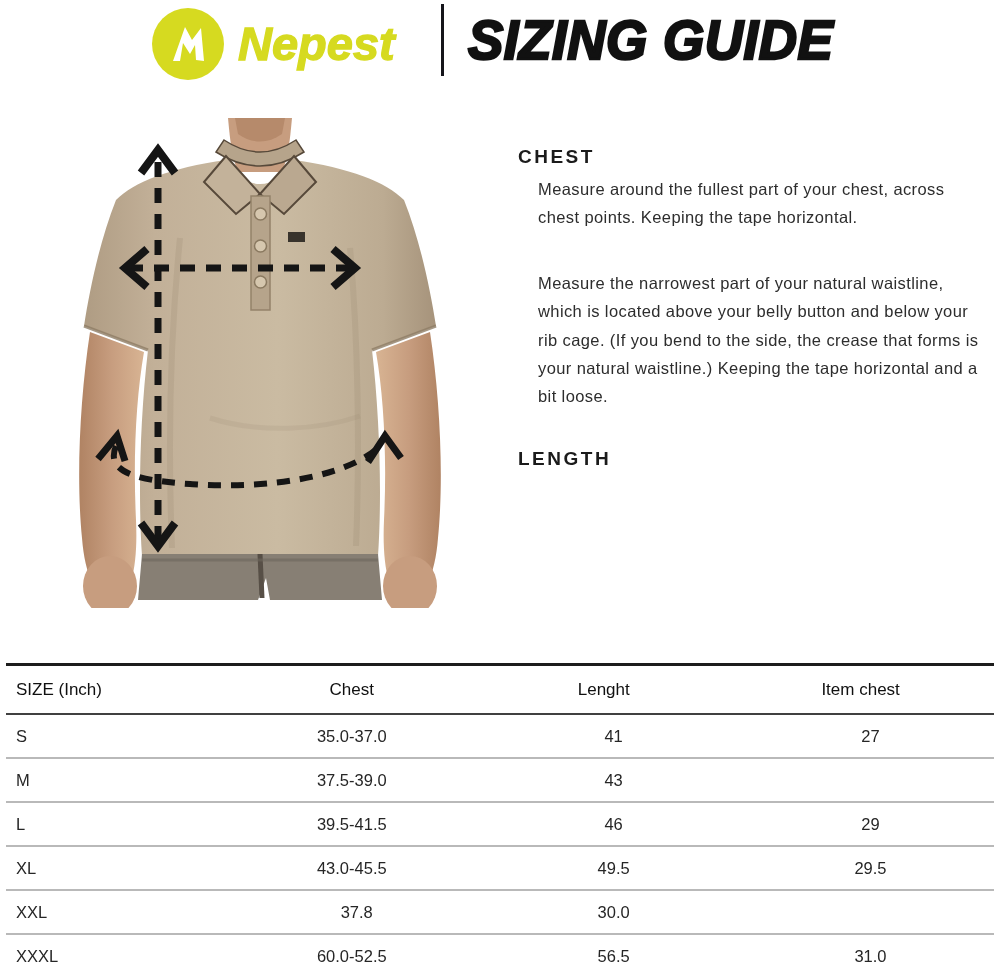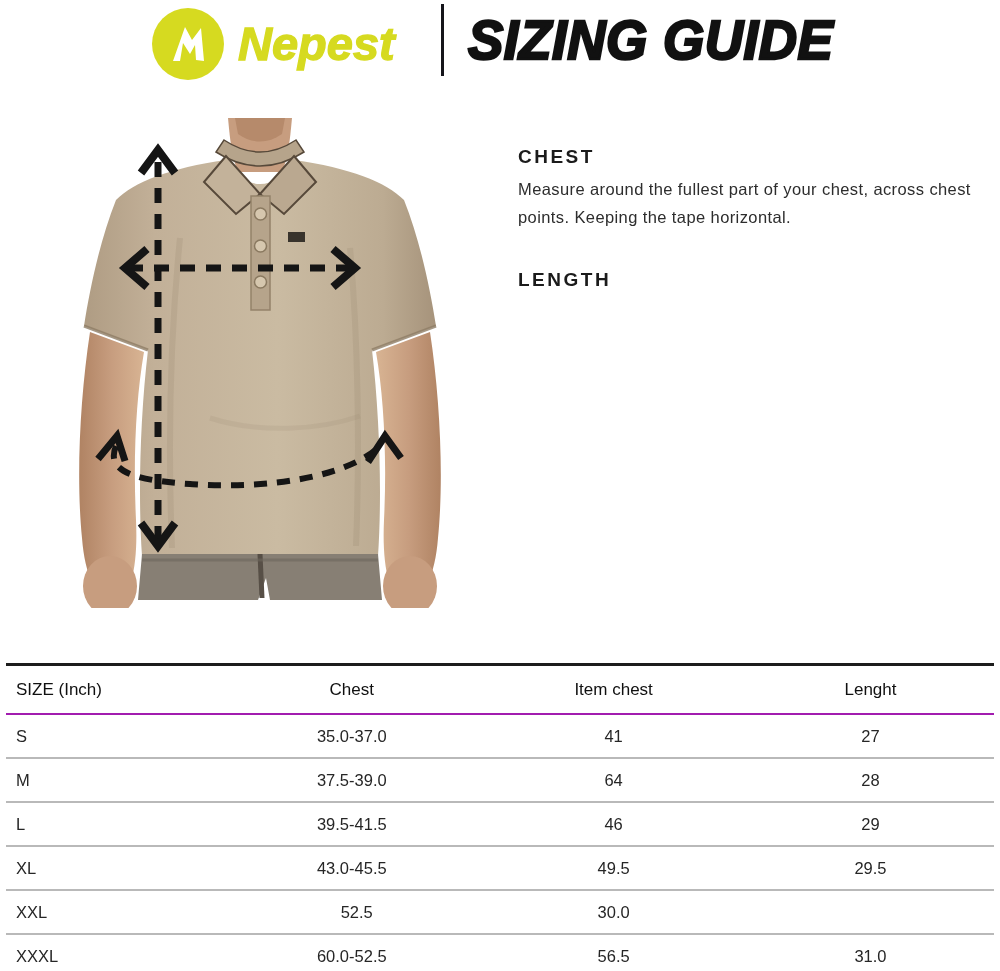--- a/index.html
+++ b/index.html
@@ -17,26 +17,26 @@
     font-style: italic; color: #111; letter-spacing: 0.5px; -webkit-text-stroke: 2.4px #111;
     transform: scaleY(1.04); transform-origin: top left; }
 
   
   .figure-wrap { position: absolute; left: 30px; top: 118px; width: 460px; height: 490px; }
 
   
   .copy { position: absolute; left: 518px; top: 146px; width: 472px; }
   .copy section { margin-bottom: 37px; }
   .copy h3 { font-size: 19px; font-weight: bold; letter-spacing: 2.5px; color: #1b1b1b; margin-bottom: 7px; }
-  .copy p { font-size: 16.5px; line-height: 1.72; letter-spacing: 0.4px; color: #2d2d2d; }
+  .copy p { font-size: 16.5px; line-height: 1.72; letter-spacing: 0.4px; color: #2d2d2d; margin-left: 20px; }
 
   
   .size-table { position: absolute; left: 6px; right: 6px; top: 663px; }
   .trow { display: flex; align-items: center; height: 44px; border-bottom: 2px solid #b9b9b9; }
-  .trow.head { height: 52px; border-top: 3px solid #1c1c1c; border-bottom: 2px solid #a21caf;
+  .trow.head { height: 52px; border-top: 3px solid #1c1c1c; border-bottom: 2px solid #404040;
     font-size: 17px; color: #101010; font-weight: 500; }
   .tcell { font-size: 16.5px; color: #262626; text-align: center; }
   .c0 { width: 22%; text-align: left; padding-left: 10px; }
   .c1 { width: 26%; }
   .c2 { width: 27%; }
   .c3 { width: 25%; }
   .trow.head .tcell { font-size: 17px; color: #101010; }
 </style>
 </head>
 <body>
@@ -155,61 +155,61 @@
       </g>
     </svg>
   </div>
 
   <div class="copy">
     <section>
       <h3>CHEST</h3>
       <p>Measure around the fullest part of your chest, across chest points. Keeping the tape horizontal.</p>
     </section>
     <section>
+      <p>Measure the narrowest part of your natural waistline, which is located above your belly button and below your rib cage. (If you bend to the side, the crease that forms is your natural waistline.) Keeping the tape horizontal and a bit loose.</p>
     </section>
     <section>
       <h3>LENGTH</h3>
     </section>
   </div>
 
   <div class="size-table">
     <div class="trow head">
       <div class="tcell c0">SIZE (Inch)</div>
       <div class="tcell c1">Chest</div>
+      <div class="tcell c3">Lenght</div>
       <div class="tcell c2">Item chest</div>
-      <div class="tcell c3">Lenght</div>
     </div>
 
     <div class="trow">
       <div class="tcell c0">S</div>
       <div class="tcell c1">35.0-37.0</div>
       <div class="tcell c2">41</div>
       <div class="tcell c3">27</div>
     </div>
     <div class="trow">
       <div class="tcell c0">M</div>
       <div class="tcell c1">37.5-39.0</div>
-      <div class="tcell c2">64</div>
-      <div class="tcell c3">28</div>
+      <div class="tcell c2">43</div>
     </div>
     <div class="trow">
       <div class="tcell c0">L</div>
       <div class="tcell c1">39.5-41.5</div>
       <div class="tcell c2">46</div>
       <div class="tcell c3">29</div>
     </div>
     <div class="trow">
       <div class="tcell c0">XL</div>
       <div class="tcell c1">43.0-45.5</div>
       <div class="tcell c2">49.5</div>
       <div class="tcell c3">29.5</div>
     </div>
     <div class="trow">
       <div class="tcell c0">XXL</div>
-      <div class="tcell c2">52.5</div>
+      <div class="tcell c2">37.8</div>
       <div class="tcell c3">30.0</div>
     </div>
     <div class="trow">
       <div class="tcell c0">XXXL</div>
       <div class="tcell c1">60.0-52.5</div>
       <div class="tcell c2">56.5</div>
       <div class="tcell c3">31.0</div>
     </div>
   </div>
 

